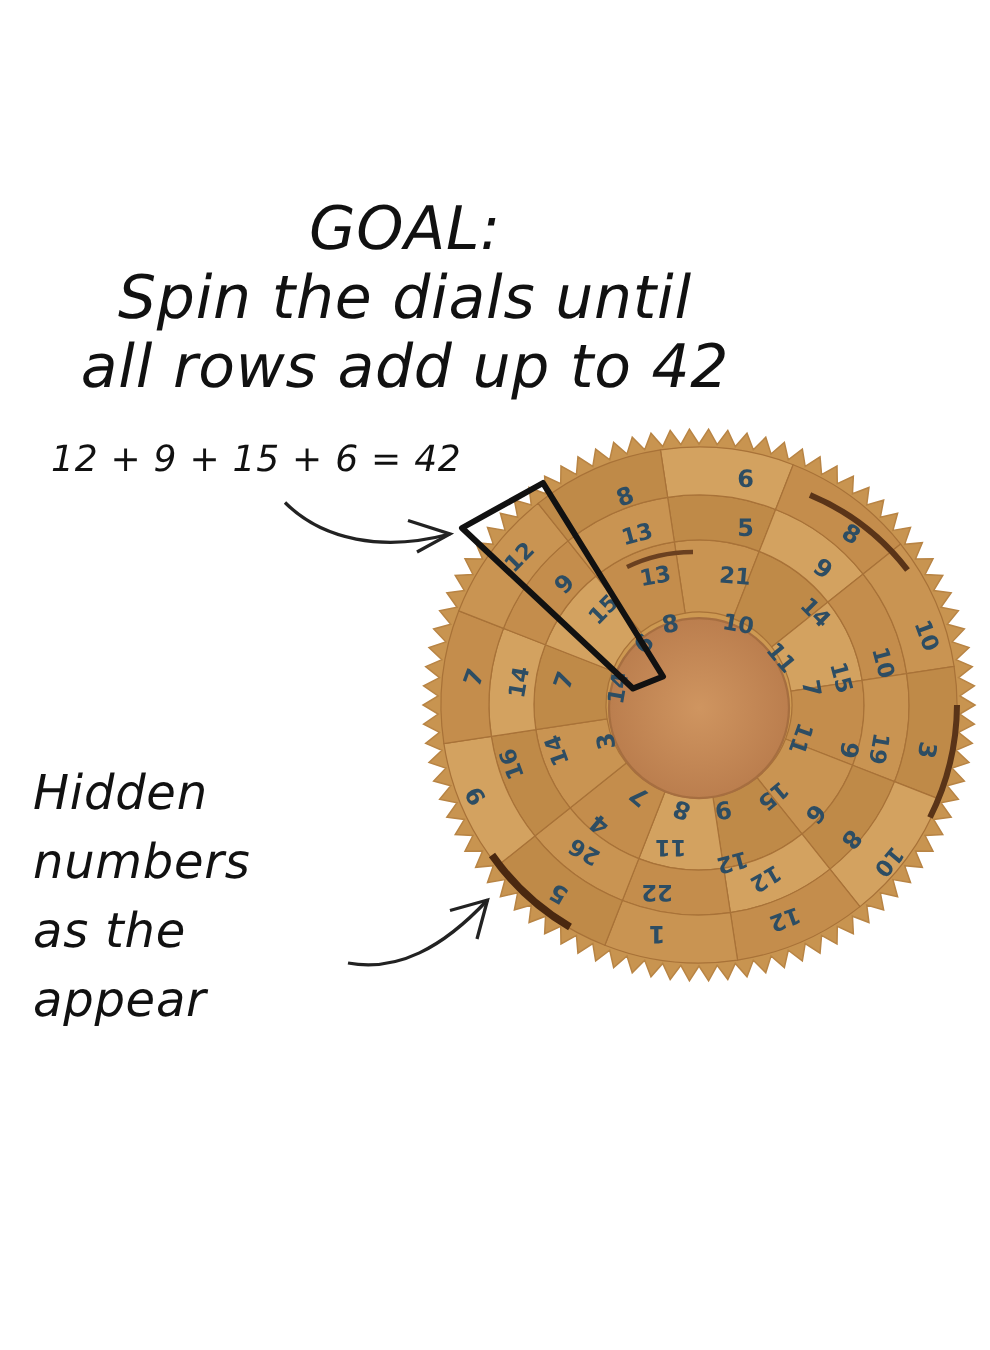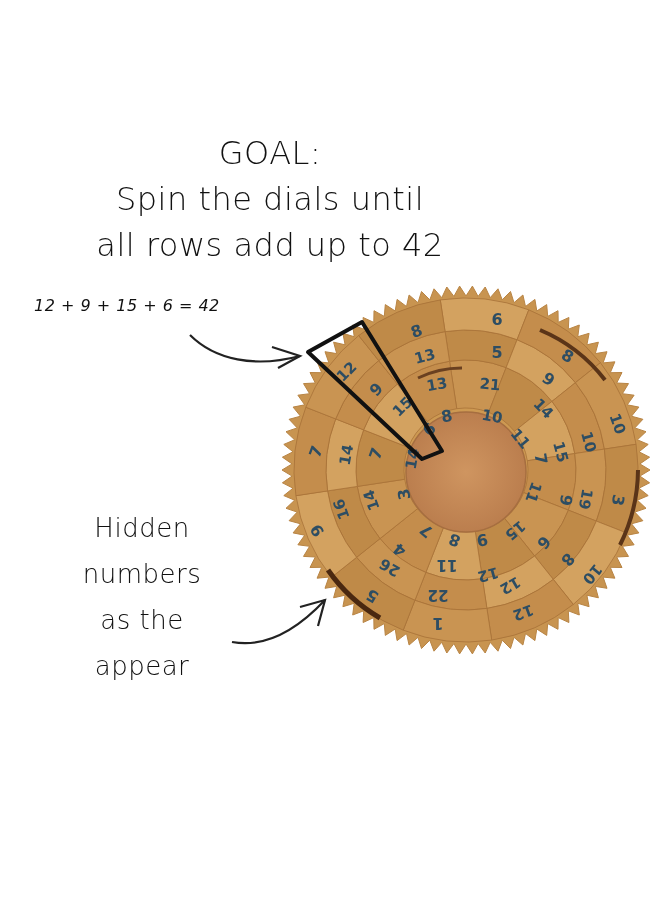--- a/index.html
+++ b/index.html
@@ -1,21 +1,21 @@
 <!DOCTYPE html>
 <html><head>
 <meta charset="utf-8">
 <style>
   html, body { margin:0; padding:0; background:#ffffff; }
   body { width:660px; height:900px; position:relative; overflow:hidden; font-family:"DejaVu Sans", sans-serif; }
   .hand { position:absolute; color:#111; font-family:"DejaVu Sans", sans-serif; font-weight:300; letter-spacing:0.5px; }
-  .goal { left:0; width:540px; text-align:center; top:130px; font-size:32px; line-height:46px; }
+  .goal { left:0; width:540px; text-align:center; top:130px; font-size:40px; line-height:46px; font-style:italic; }
   .goal .l1 { display:block; }
-  .equation { left:34px; top:292px; font-size:16px; line-height:28px; font-style:italic; }
-  .hidden-note { left:22px; top:505px; width:240px; text-align:center; font-size:26px; line-height:46px; }
+  .equation { left:34px; top:292px; font-size:24px; line-height:28px; font-style:italic; }
+  .hidden-note { left:22px; top:505px; width:240px; font-size:32px; line-height:46px; font-style:italic; }
   svg.puzzle { position:absolute; left:0; top:0; }
   .num { font-family:"DejaVu Sans", sans-serif; font-weight:bold; fill:#2d4d63; }
 </style>
 </head>
 <body>
 
 <div class="hand goal">
   <span class="l1">GOAL:</span>
   <span class="l1">Spin the dials until</span>
   <span class="l1">all rows add up to 42</span>

